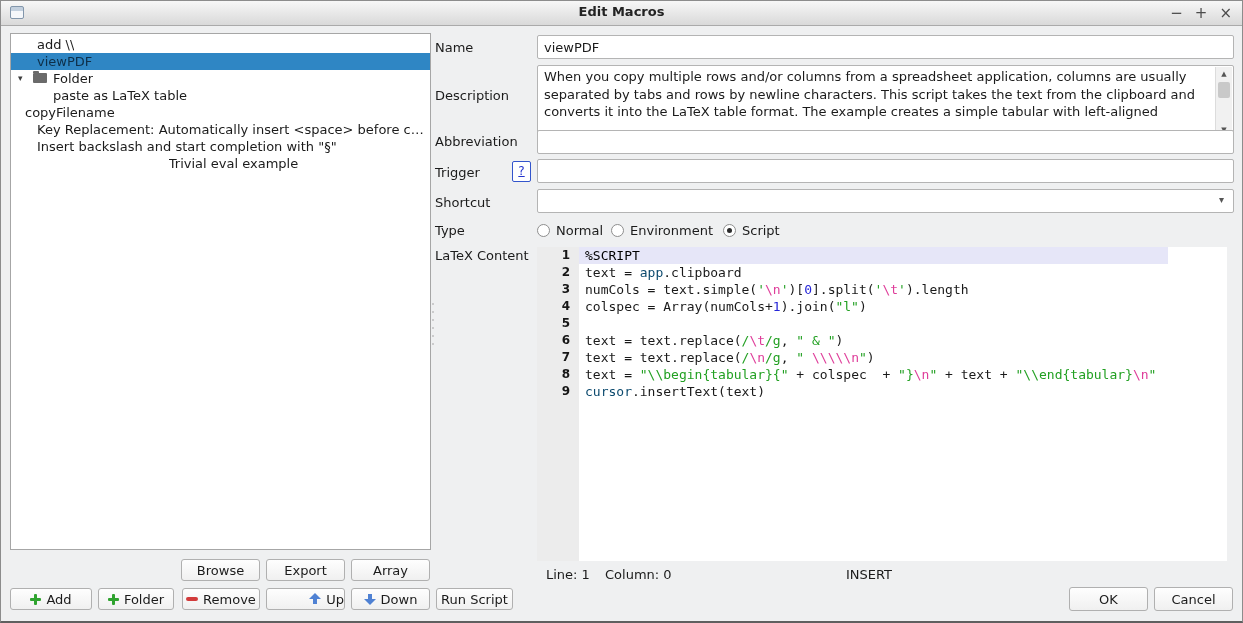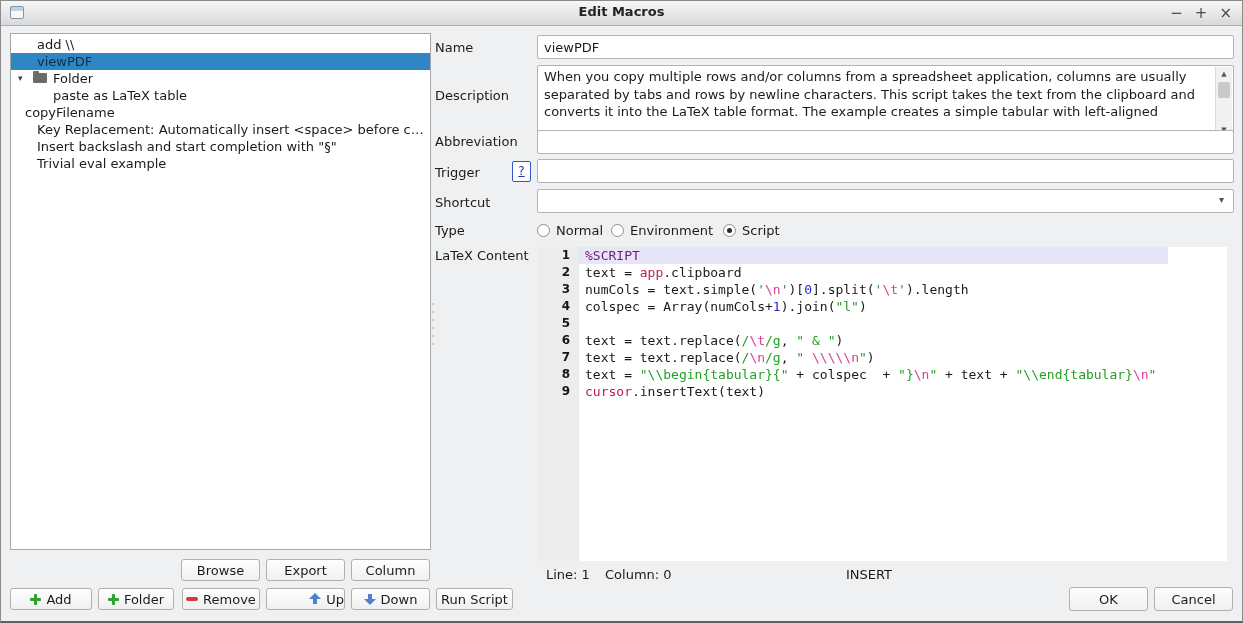--- a/index.html
+++ b/index.html
@@ -63,22 +63,22 @@
   .radio{width:13px;height:13px;box-sizing:border-box;border:1px solid #8e8e8e;border-radius:50%;background:#fff;flex:none;}
   .radio.checked::after{content:"";display:block;width:5px;height:5px;margin:3px;border-radius:50%;background:#2b2b2b;}
   
   .editor{position:absolute;left:536px;top:246px;width:690px;height:314px;background:#fff;overflow:hidden;}
   .gutter{position:absolute;left:0;top:0;width:42px;height:100%;background:#ececec;}
   .gut-num{height:17px;line-height:17px;text-align:right;padding-right:9px;font-weight:bold;font-size:12px;color:#161616;}
   .codearea{position:absolute;left:42px;top:0;right:0;height:100%;}
   .code-line{height:17px;line-height:17px;white-space:pre;font-family:"DejaVu Sans Mono","Liberation Mono",monospace;font-size:13px;padding-left:6px;}
   .code-line.hl{background:#e6e6f8;width:583px;}
   .tok-d{color:#1a1a1a;}
-  .tok-com{color:#701a75;}
-  .tok-kw{color:#be185d;}
+  .tok-com{color:#000000;}
+  .tok-kw{color:#0c4a6e;}
   .tok-str{color:#22a022;}
   .tok-esc{color:#df3d9a;}
   .tok-num{color:#2626d9;}
   
   .status-item{position:absolute;top:566px;color:#1b1b1b;}
 </style>
 </head>
 <body>
 
 <div class="window">
@@ -110,42 +110,42 @@
       </div>
       <div class="tree-row" style="padding-left: 14px;">
         <span class="tree-label">copyFilename</span>
       </div>
       <div class="tree-row" style="padding-left: 26px;">
         <span class="tree-label">Key Replacement: Automatically insert &lt;space&gt; before c…</span>
       </div>
       <div class="tree-row" style="padding-left: 26px;">
         <span class="tree-label">Insert backslash and start completion with "§"</span>
       </div>
-      <div class="tree-row" style="padding-left: 26px;">
+      <div class="tree-row" style="padding-left: 26px; justify-content: center;">
         <span class="tree-label">Trivial eval example</span>
       </div>
     </div>
 
   <div class="splitter">
       <i></i>
       <i></i>
       <i></i>
       <i></i>
       <i></i>
       <i></i>
     </div>
 
   <div class="btn" style="left:180px;top:558px;width:79px;height:22px;">
     <span>Browse</span>
   </div>
   <div class="btn" style="left:265px;top:558px;width:79px;height:22px;">
     <span>Export</span>
   </div>
   <div class="btn" style="left:350px;top:558px;width:79px;height:22px;">
-    <span>Column</span>
+    <span>Array</span>
   </div>
 
   <div class="btn" style="left:9px;top:587px;width:82px;height:22px;">
     <span class="plus-icon"></span>
     <span>Add</span>
   </div>
   <div class="btn" style="left:97px;top:587px;width:76px;height:22px;">
     <span class="plus-icon"></span>
     <span>Folder</span>
   </div>

